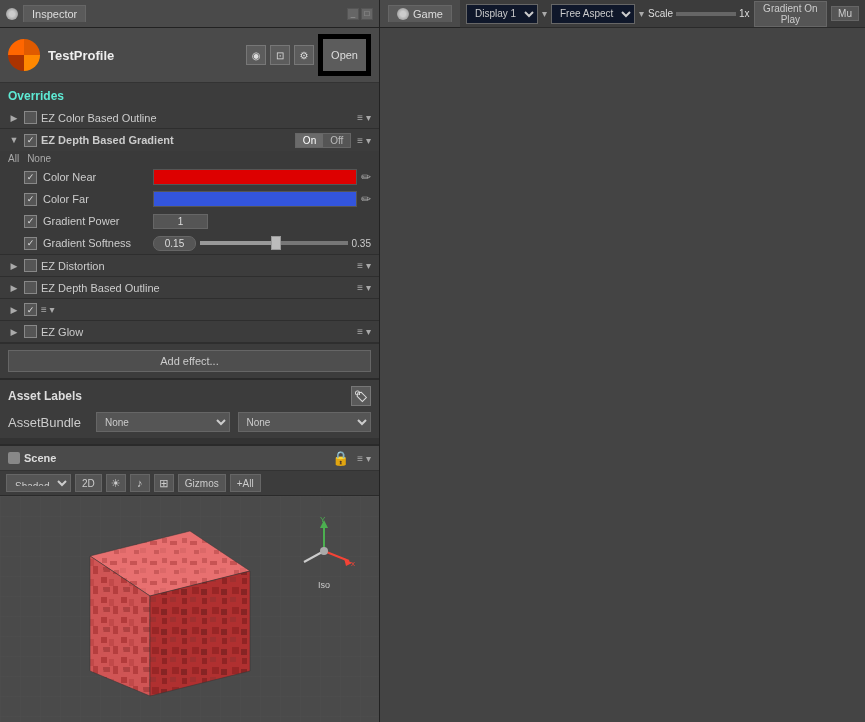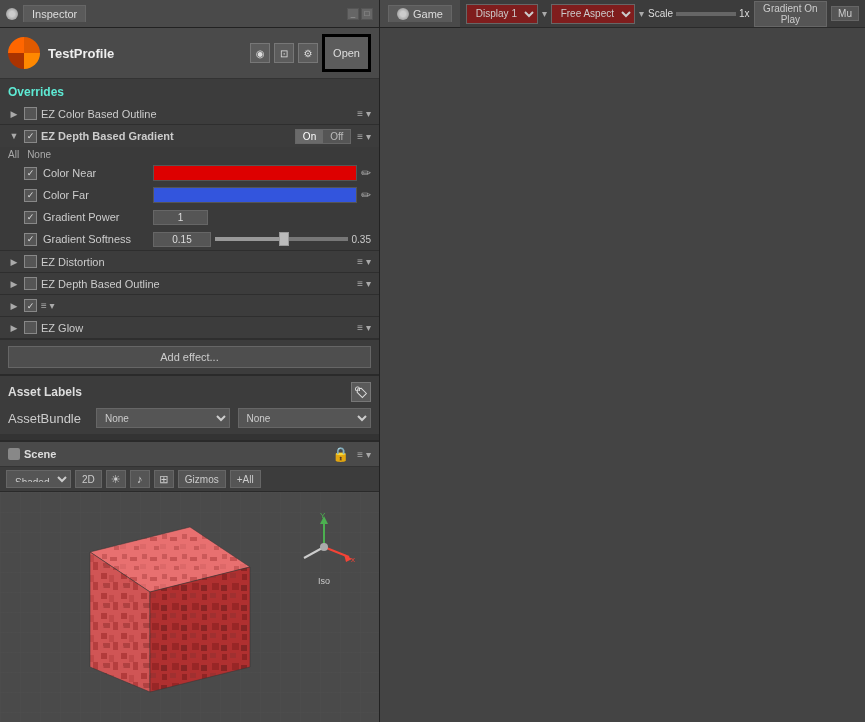--- a/index.html
+++ b/index.html
@@ -88,21 +88,21 @@
       color: #eee;
       flex: 1;
     }
     .profile-actions {
       display: flex;
       gap: 4px;
       align-items: center;
     }
     .profile-btn {
       background: #5c5c5c;
-      border: 3px solid #000000;
+      border: 5px solid #000000;
       color: #ddd;
       padding: 10px 8px;
       font-size: 11px;
       cursor: pointer;
     }
     .profile-icon-btn {
       width: 20px; height: 20px;
       background: #5c5c5c;
       border: 1px solid #777;
       color: #ddd;
@@ -444,27 +444,26 @@
     .game-toolbar {
       background: #3c3c3c;
       display: flex;
       align-items: center;
       padding: 3px 6px;
       gap: 4px;
       border-bottom: 1px solid #2a2a2a;
       height: 28px;
     }
     .game-toolbar-dropdown {
-      background: #7f1d1d;
+      background: #0f172a;
       border: 1px solid #666;
       color: #ccc;
       font-size: 10px;
       padding: 1px 4px;
       height: 20px;
-      text-align: right;
     }
     .scale-group {
       display: flex;
       align-items: center;
       gap: 3px;
       font-size: 10px;
     }
     .scale-slider {
       width: 60px;
       height: 4px;
@@ -576,21 +575,21 @@
     <div class="prop-row">
       <div class="prop-checkbox checked">✓</div>
       <span class="prop-label">Gradient Power</span>
       <input class="number-input" type="text" value="1" style="">
     </div>
 
     <div class="prop-row">
       <div class="prop-checkbox checked">✓</div>
       <span class="prop-label">Gradient Softness</span>
       <div class="slider-container">
-        <input class="number-input" type="text" style="width: 58px;" value="0.15">
+        <input class="number-input" type="text" style="width: 43px; border-radius: 7px;" value="0.15">
         <div class="slider-track" style="flex:1; height:4px; background:#777; position:relative; display:flex; align-items:center;">
           <div style="position:absolute; left:0; width:50%; height:4px; background:#999;"></div>
           <div class="slider-thumb" style="left:48%; top:-5px; position:absolute;"></div>
         </div>
         <span class="slider-end-val">0.35</span>
       </div>
     </div>
   </div>
 
   <div class="effect-row">

